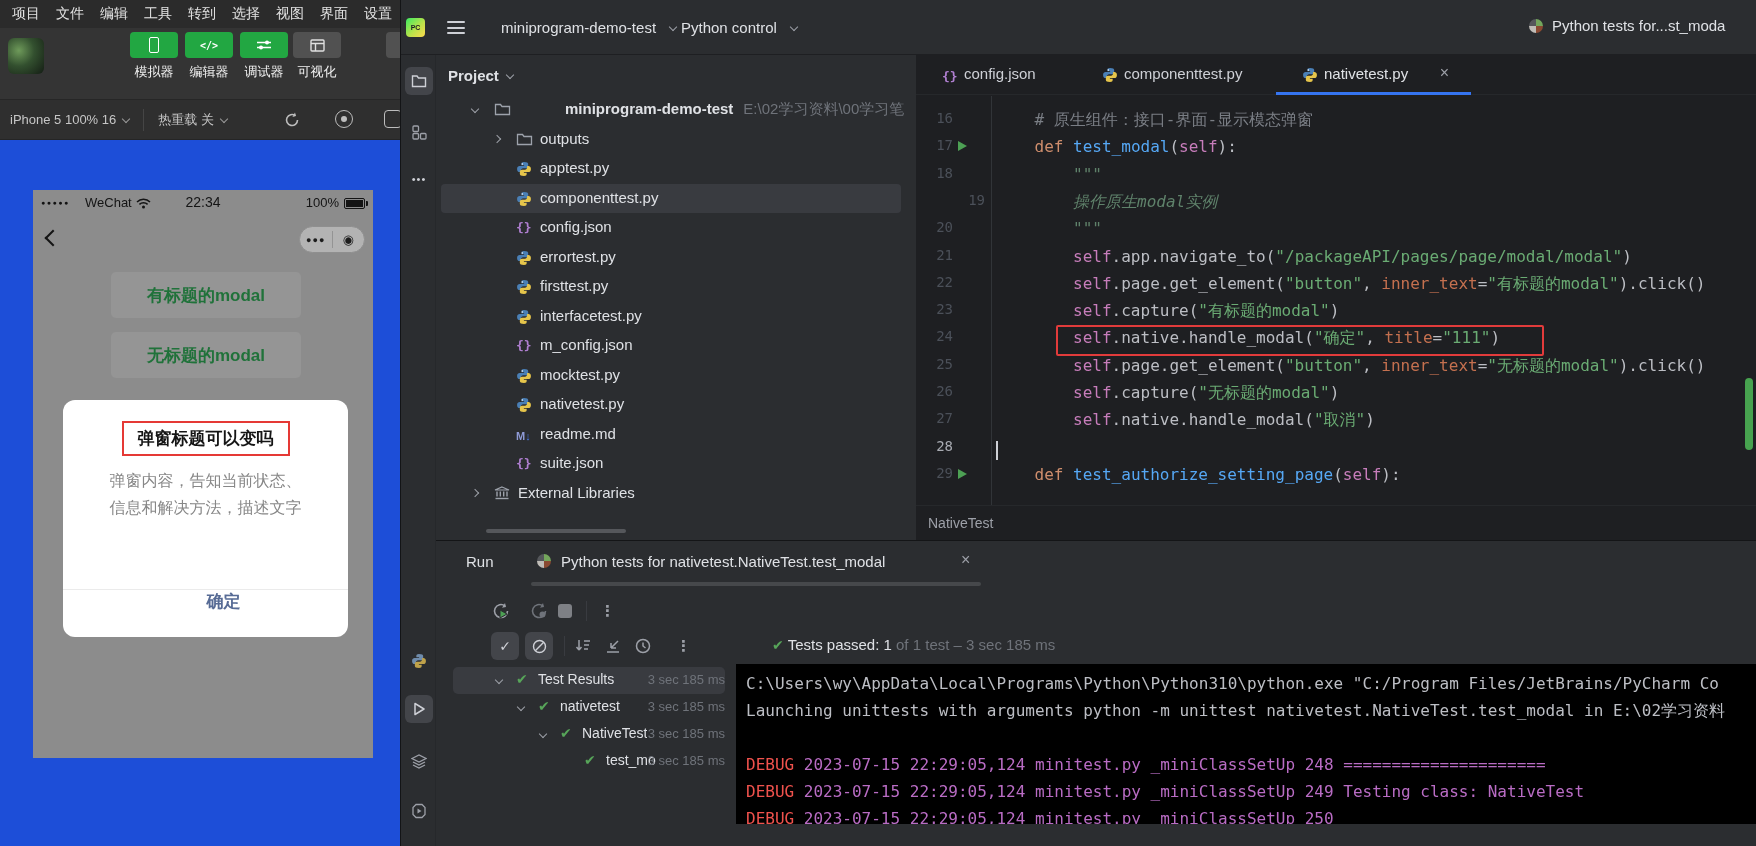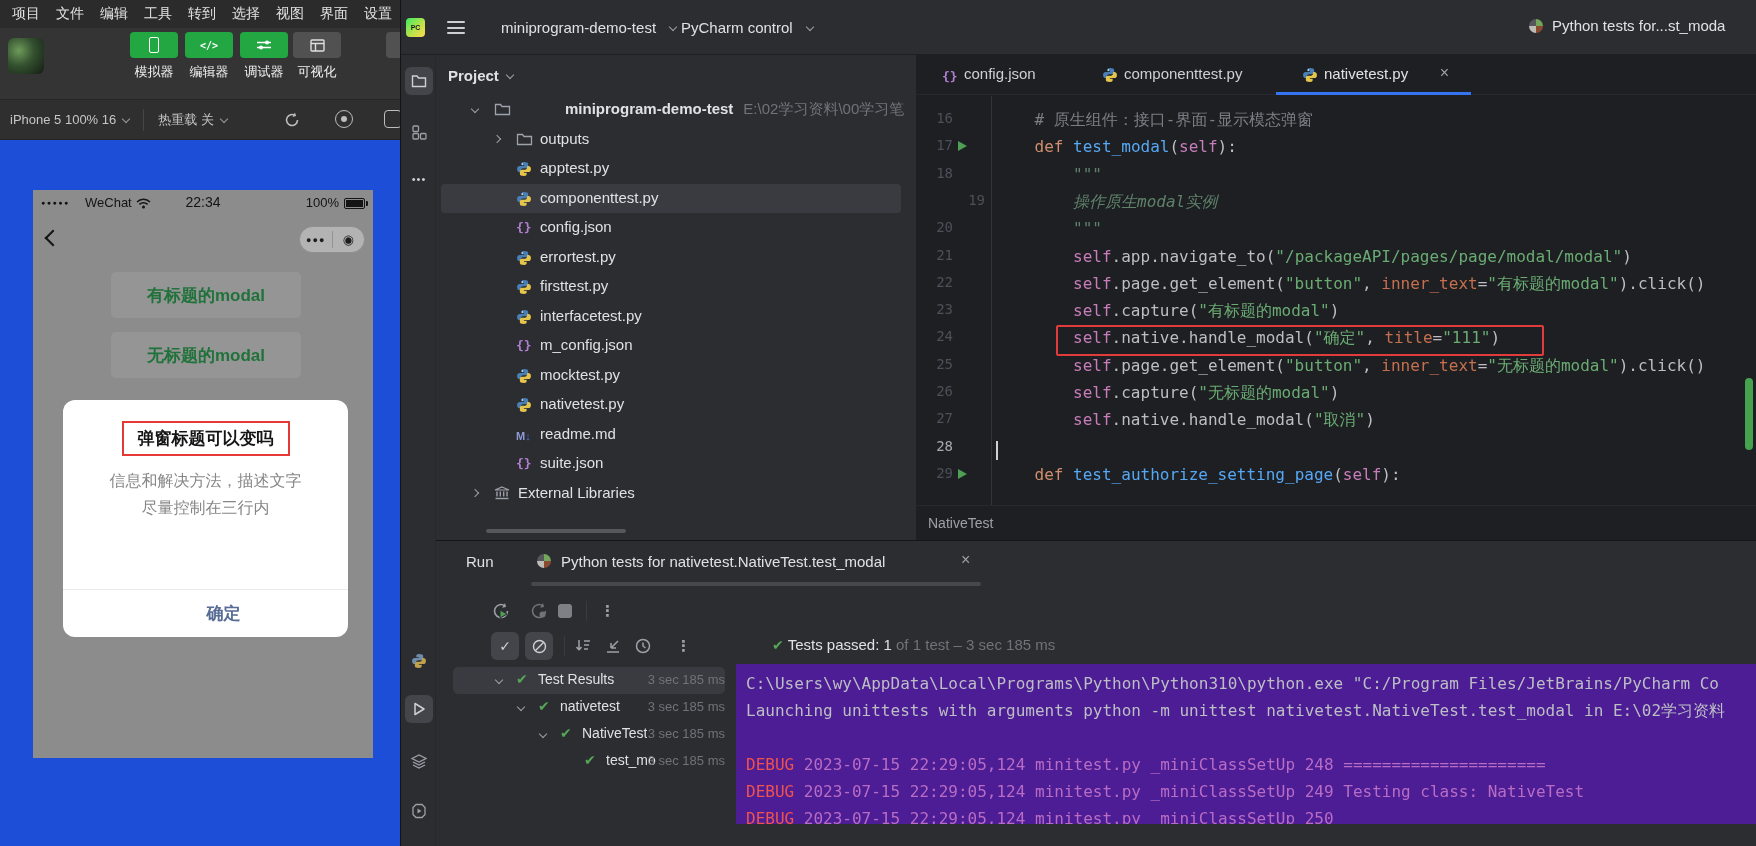--- a/index.html
+++ b/index.html
@@ -45,21 +45,21 @@
   #p-capsule .dots { width:50%; text-align:center; color:#1d1d1d; font-size:9px; letter-spacing:1px; }
   #p-capsule .cdiv { width:1px; height:17px; background:#949494; }
   #p-capsule .target { width:50%; text-align:center; color:#1d1d1d; font-size:13px; }
   .p-btn { position:absolute; left:78px; width:190px; height:46px; background:#959595; border-radius:5px;
     display:flex; align-items:center; justify-content:center; font-size:17px; font-weight:bold; color:#20723a; }
   #p-modal { position:absolute; left:30px; top:210px; width:285px; height:237px; background:#ffffff; border-radius:12px; text-align:center; }
   #m-titlebox { display:inline-block; margin-top:21px; border:2px solid #e53935; padding:4px 14px;
     font-size:17px; font-weight:bold; color:#151515; }
   #m-body { margin-top:11px; font-size:16px; color:#878787; line-height:27px; }
   #m-footer { position:absolute; left:0; bottom:0; width:100%; height:48px; border-top:1px solid #ebebeb;
-    display:flex; align-items:center; justify-content:center; font-size:17px; font-weight:bold; color:#576b95;padding-left:36px; }
+    display:flex; justify-content:center; font-size:17px; font-weight:bold; color:#576b95;padding-left:36px; }
 
   
   #pc { position:absolute; left:400px; top:0; width:1356px; height:846px; background:#2b2d30; overflow:hidden; border-left:1px solid #131416; }
   #pc-title { position:absolute; left:0; top:0; width:100%; height:55px; border-bottom:1px solid #1e1f22; }
   #pc-logo { position:absolute; left:5px; top:18px; width:19px; height:19px; border-radius:4px;
     background:linear-gradient(135deg,#3bea62,#b9e34a 55%,#ffd94d); display:flex; align-items:center; justify-content:center;
     font-size:7px; font-weight:bold; color:#1e1f22; }
   #pc-burger { position:absolute; left:46px; top:21px; width:18px; }
   #pc-burger div { height:2px; background:#ced0d6; margin-bottom:3.5px; border-radius:1px; }
   .tb-text { position:absolute; top:19px; font-size:15px; color:#dfe1e5; white-space:nowrap; }
@@ -122,21 +122,21 @@
   .togglebox { position:absolute; width:28px; height:28px; background:#43454a; border-radius:6px; display:flex; align-items:center; justify-content:center; }
   .checkmark { color:#57a559; font-size:14px; font-weight:bold; }
   #run-status { position:absolute; left:336px; top:95px; font-size:15px; white-space:nowrap; }
   #run-status .sb { color:#dfe1e5; } #run-status .sr { color:#6f737a; }
   .rr-row { position:absolute; left:0; height:27px; width:330px; }
   .rr-sel { position:absolute; left:17px; top:0; width:272px; height:27px; background:#393b40; border-radius:5px; }
   .rr-arrow { position:absolute; top:10px; }
   .rr-check { position:absolute; top:4px; }
   .rr-label { position:absolute; top:4px; font-size:14px; color:#dfe1e5; white-space:nowrap; overflow:hidden; }
   .rr-time { position:absolute; left:209px; top:5px; width:80px; text-align:right; font-size:13px; color:#6f737a; }
-  #console { position:absolute; left:300px; top:123px; width:1021px; height:160px; background:#4c1d95; overflow:hidden; padding:6px 0 0 10px; }
+  #console { position:absolute; left:300px; top:123px; width:1021px; height:160px; background:#000000; overflow:hidden; padding:6px 0 0 10px; }
   .con-line { white-space:pre; font-family:"DejaVu Sans Mono",monospace; font-size:16px; line-height:27px; color:#bcbec4; }
   .cdbg { color:#f0524d; } .cmag { color:#b96cc4; }
 </style>
 </head>
 <body>
 
 <div id="wx">
   <div id="wx-menubar">
       <span class="wx-menu-item">项目</span>
       <span class="wx-menu-item">文件</span>
@@ -229,22 +229,22 @@
           <span class="target">◉</span>
         </span>
       </div>
       <div class="p-btn" style="top:82px;">有标题的modal</div>
       <div class="p-btn" style="top:142px;">无标题的modal</div>
       <div id="p-modal">
         <div id="m-titlebox">
           <span>弹窗标题可以变吗</span>
         </div>
         <div id="m-body">
+          <div>弹窗内容，告知当前状态、</div>
           <div>信息和解决方法，描述文字</div>
-          <div>尽量控制在三行内</div>
         </div>
         <div id="m-footer">
           <span>确定</span>
         </div>
       </div>
     </div>
   </div>
 </div>
 
 <div id="pc">
@@ -253,21 +253,21 @@
     <div id="pc-burger">
         <div></div>
         <div></div>
         <div style="margin:0;"></div>
       </div>
     <span class="tb-text" style="left:100px;">
       <span>miniprogram-demo-test</span>
       <span class="chv down" style="margin-left:10px;margin-bottom:3px;"></span>
     </span>
     <span class="tb-text" style="left:280px;">
-      <span>PyCharm control</span>
+      <span>Python control</span>
       <span class="chv down" style="margin-left:10px;margin-bottom:3px;"></span>
     </span>
     <span id="pc-runconf">
       <svg width="16" height="16" viewBox="0 0 16 16">
           <path d="M8 8 L8 1 A7 7 0 0 1 15 8 Z" fill="#74a65c"></path>
           <path d="M8 8 L15 8 A7 7 0 0 1 8 15 Z" fill="#8a4a32"></path>
           <path d="M8 8 L8 15 A7 7 0 0 1 1 8 Z" fill="#c0bdb8"></path>
           <path d="M8 8 L1 8 A7 7 0 0 1 8 1 Z" fill="#55575b"></path>
         </svg>
       <span>Python tests for...st_moda</span>

